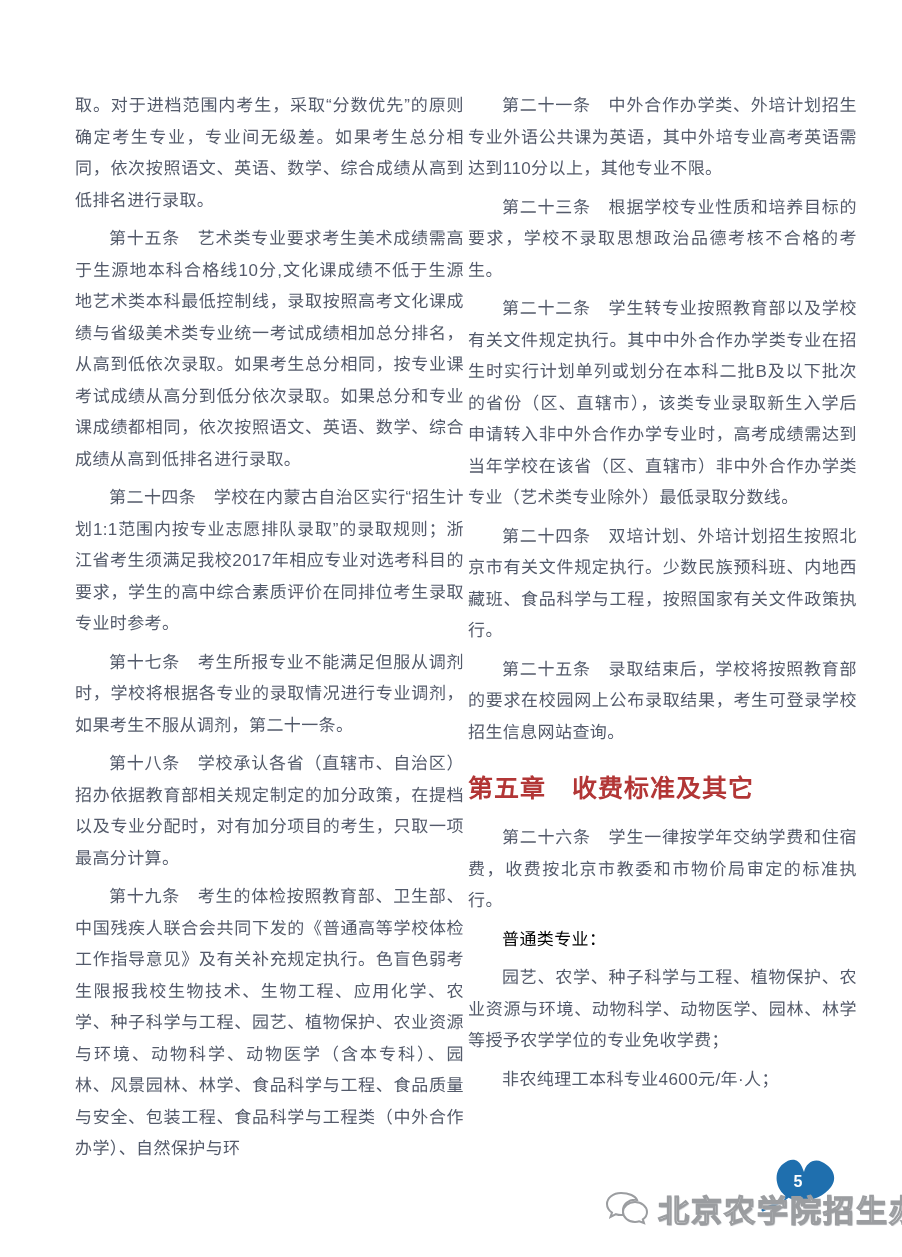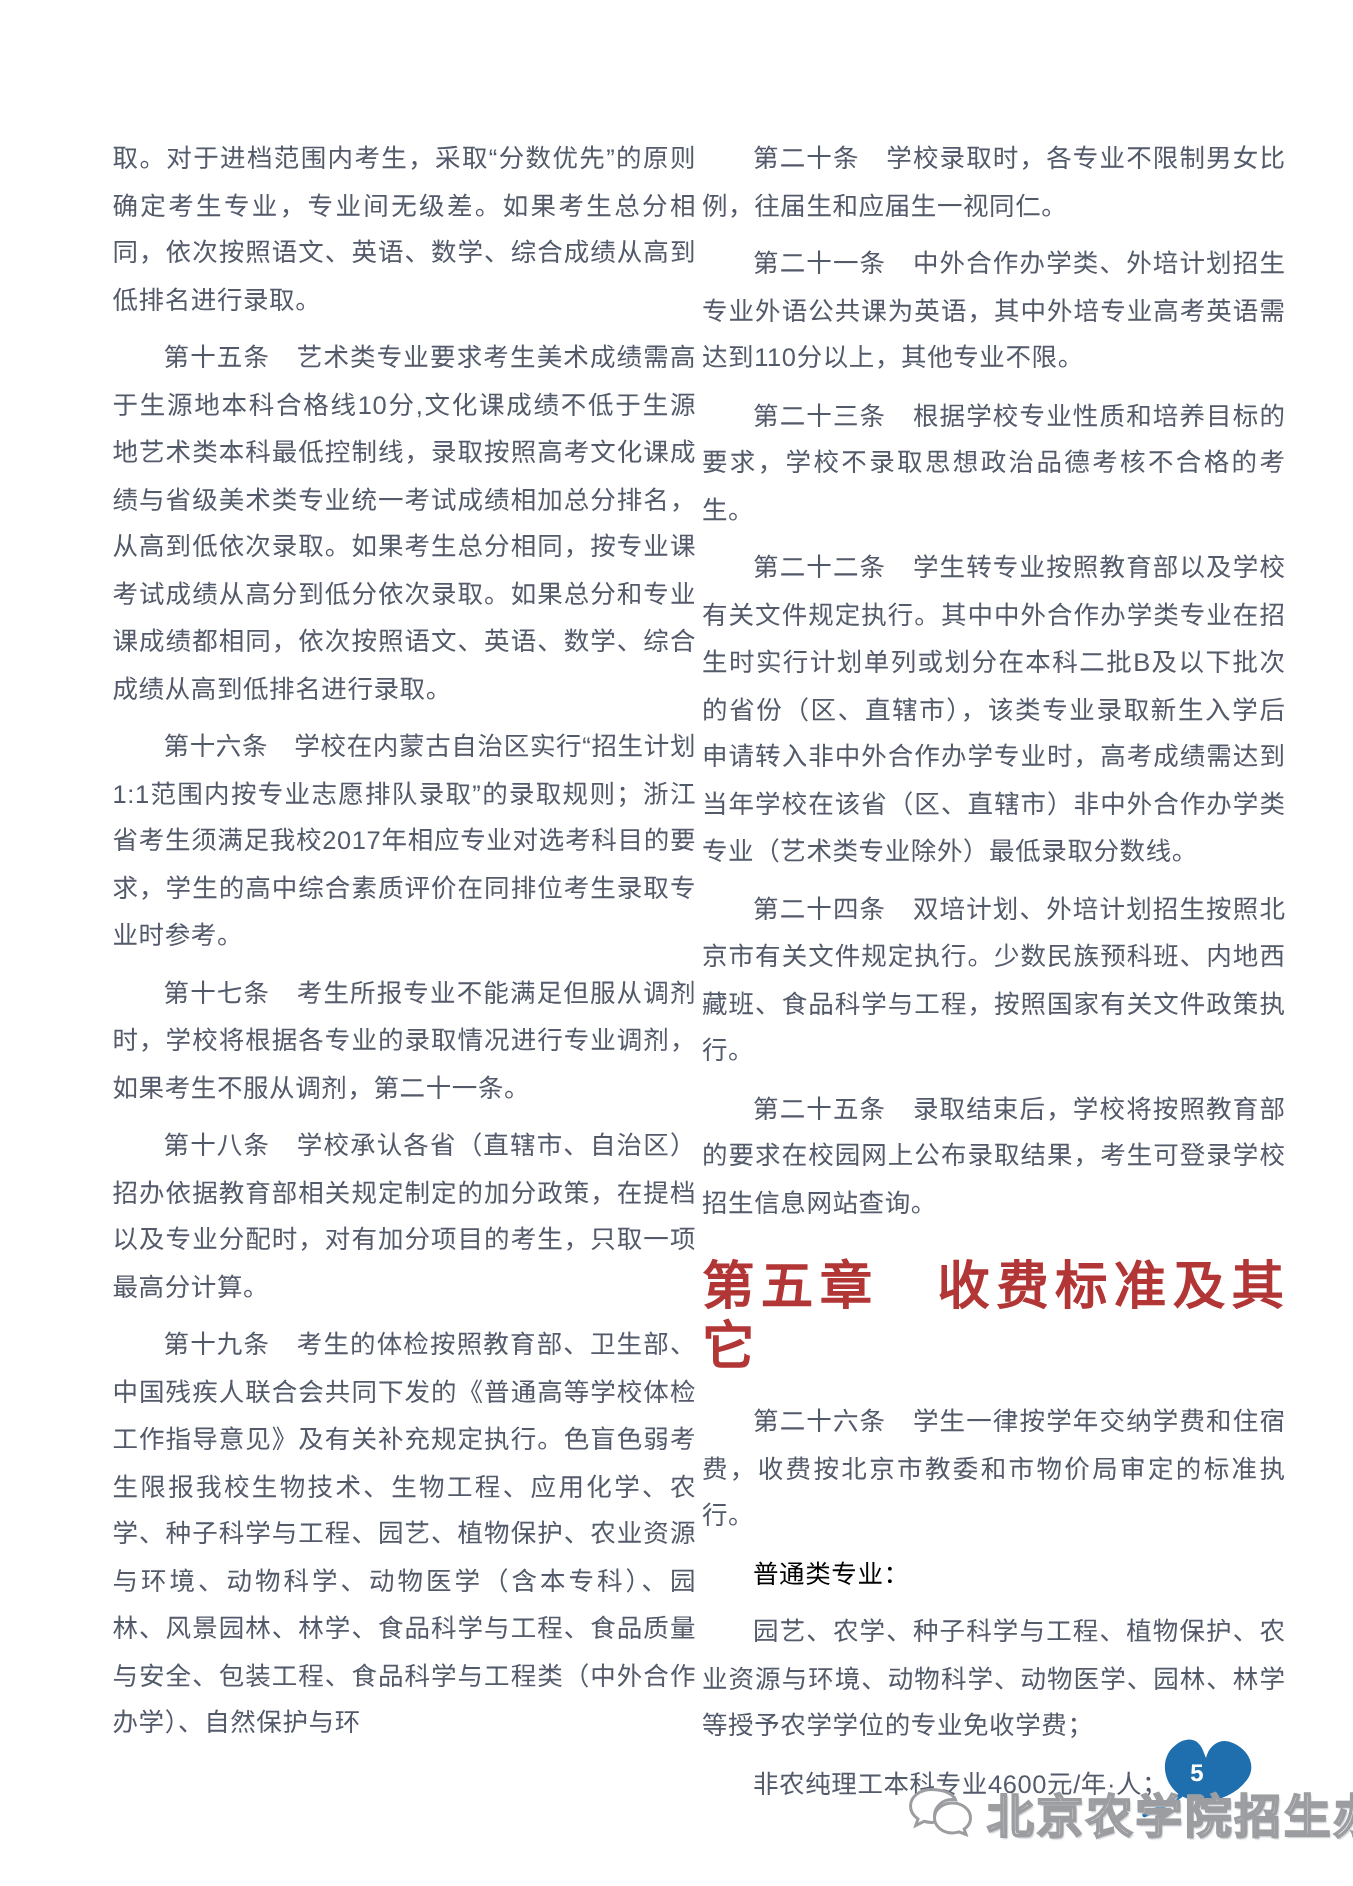--- a/index.html
+++ b/index.html
@@ -18,21 +18,21 @@
     text-align:justify;
     text-justify:inter-ideograph;
     letter-spacing:0.4px;
   }
   .col-left{left:75px;}
   .col-right{left:468px;}
   p.para{margin:0 0 7px 0;text-indent:2em;}
   p.cont{text-indent:0;}
   p.chapter{
     color:#b23636;
-    font-size:35px;
+    font-size:25px;
     font-weight:bold;
     line-height:40px;
     text-indent:0;
     letter-spacing:1px;
     margin:20px 0 14px 0;
   }
   p.label-blue{color:#000000;}
   .leaf-badge{
     position:absolute;left:760px;top:1156px;width:80px;height:58px;
   }
@@ -53,28 +53,27 @@
   .watermark .wm-icon{width:46px;height:40px;}
 </style>
 </head>
 <body>
 
 <div class="page">
 
   <div class="col col-left">
     <p class="para cont">取。对于进档范围内考生，采取“分数优先”的原则确定考生专业，专业间无级差。如果考生总分相同，依次按照语文、英语、数学、综合成绩从高到低排名进行录取。</p>
     <p class="para">第十五条　艺术类专业要求考生美术成绩需高于生源地本科合格线10分,文化课成绩不低于生源地艺术类本科最低控制线，录取按照高考文化课成绩与省级美术类专业统一考试成绩相加总分排名，从高到低依次录取。如果考生总分相同，按专业课考试成绩从高分到低分依次录取。如果总分和专业课成绩都相同，依次按照语文、英语、数学、综合成绩从高到低排名进行录取。</p>
-    <p class="para">第十六条　学校在内蒙古自治区实行“招生计划1:1范围内按专业志愿排队录取”的录取规则；浙江省考生须满足我校2017年相应专业对选考科目的要求，学生的高中综合素质评价在同排位考生录取专业时参考。</p>
+    <p class="para">第二十四条　学校在内蒙古自治区实行“招生计划1:1范围内按专业志愿排队录取”的录取规则；浙江省考生须满足我校2017年相应专业对选考科目的要求，学生的高中综合素质评价在同排位考生录取专业时参考。</p>
     <p class="para">第十七条　考生所报专业不能满足但服从调剂时，学校将根据各专业的录取情况进行专业调剂，如果考生不服从调剂，第二十一条。</p>
     <p class="para">第十八条　学校承认各省（直辖市、自治区）招办依据教育部相关规定制定的加分政策，在提档以及专业分配时，对有加分项目的考生，只取一项最高分计算。</p>
     <p class="para">第十九条　考生的体检按照教育部、卫生部、中国残疾人联合会共同下发的《普通高等学校体检工作指导意见》及有关补充规定执行。色盲色弱考生限报我校生物技术、生物工程、应用化学、农学、种子科学与工程、园艺、植物保护、农业资源与环境、动物科学、动物医学（含本专科）、园林、风景园林、林学、食品科学与工程、食品质量与安全、包装工程、食品科学与工程类（中外合作办学）、自然保护与环</p>
   </div>
 
   <div class="col col-right">
-    <p class="para">第二十条　学校录取时，各专业不限制男女比例，往届生和应届生一视同仁。</p>
     <p class="para">第二十一条　中外合作办学类、外培计划招生专业外语公共课为英语，其中外培专业高考英语需达到110分以上，其他专业不限。</p>
     <p class="para">第二十三条　根据学校专业性质和培养目标的要求，学校不录取思想政治品德考核不合格的考生。</p>
     <p class="para">第二十二条　学生转专业按照教育部以及学校有关文件规定执行。其中中外合作办学类专业在招生时实行计划单列或划分在本科二批B及以下批次的省份（区、直辖市），该类专业录取新生入学后申请转入非中外合作办学专业时，高考成绩需达到当年学校在该省（区、直辖市）非中外合作办学类专业（艺术类专业除外）最低录取分数线。</p>
     <p class="para">第二十四条　双培计划、外培计划招生按照北京市有关文件规定执行。少数民族预科班、内地西藏班、食品科学与工程，按照国家有关文件政策执行。</p>
     <p class="para">第二十五条　录取结束后，学校将按照教育部的要求在校园网上公布录取结果，考生可登录学校招生信息网站查询。</p>
     <p class="para chapter">第五章　收费标准及其它</p>
     <p class="para">第二十六条　学生一律按学年交纳学费和住宿费，收费按北京市教委和市物价局审定的标准执行。</p>
     <p class="para label-blue">普通类专业：</p>
     <p class="para">园艺、农学、种子科学与工程、植物保护、农业资源与环境、动物科学、动物医学、园林、林学等授予农学学位的专业免收学费；</p>
     <p class="para">非农纯理工本科专业4600元/年·人；</p>

